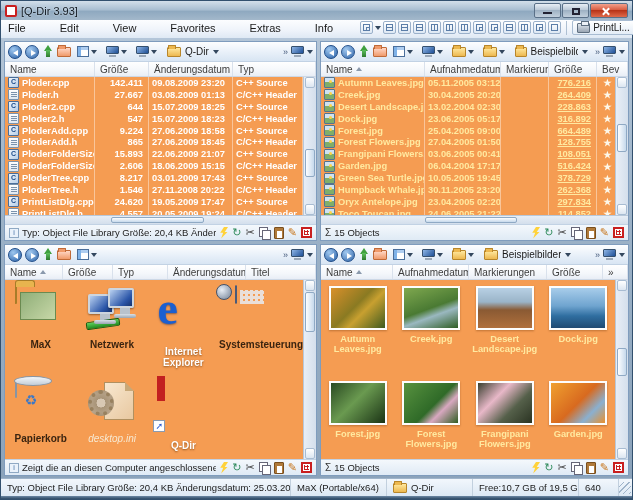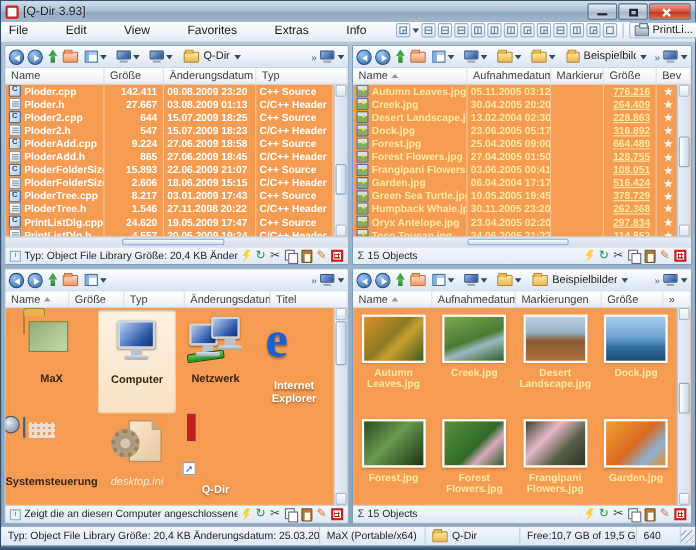--- a/index.html
+++ b/index.html
@@ -658,41 +658,39 @@
         <span class="hc">Typ</span>
         <span class="hc">Änderungsdatum</span>
         <span class="hc">Titel</span>
       </div>
       <div class="plist-wrap">
         <div class="desk">
           <div class="dcell">
             <span class="dicon"><span class="i-folder"></span></span>
             <span class="dlabel">MaX</span>
           </div>
-          <div class="dcell sel">
-            <span class="dicon i-comp">
-                <span class="i-mon"></span>
-              </span>
-            <span class="dlabel">Computer</span>
-          </div>
           <div class="dcell">
             <span class="dicon i-net">
                 <span class="i-mon m1"></span>
                 <span class="i-mon m2"></span>
                 <span class="cable"></span>
               </span>
             <span class="dlabel">Netzwerk</span>
           </div>
           <div class="dcell">
             <span class="dicon"><span class="i-ie">e</span><span class="ring"></span></span>
             <span class="dlabel lite">Internet Explorer</span>
           </div>
           <div class="dcell">
             <span class="dicon"><span class="i-sys"></span></span>
             <span class="dlabel">Systemsteuerung</span>
+          </div>
+          <div class="dcell">
+            <span class="dicon"><span class="i-bin"></span></span>
+            <span class="dlabel">Papierkorb</span>
           </div>
           <div class="dcell">
             <span class="dicon i-ini">
                 <span class="page"></span>
                 <span class="gear"></span>
               </span>
             <span class="dlabel ini">desktop.ini</span>
           </div>
           <div class="dcell">
             <span class="dicon"><span class="i-qd"></span><span class="shortcut">➚</span></span>

